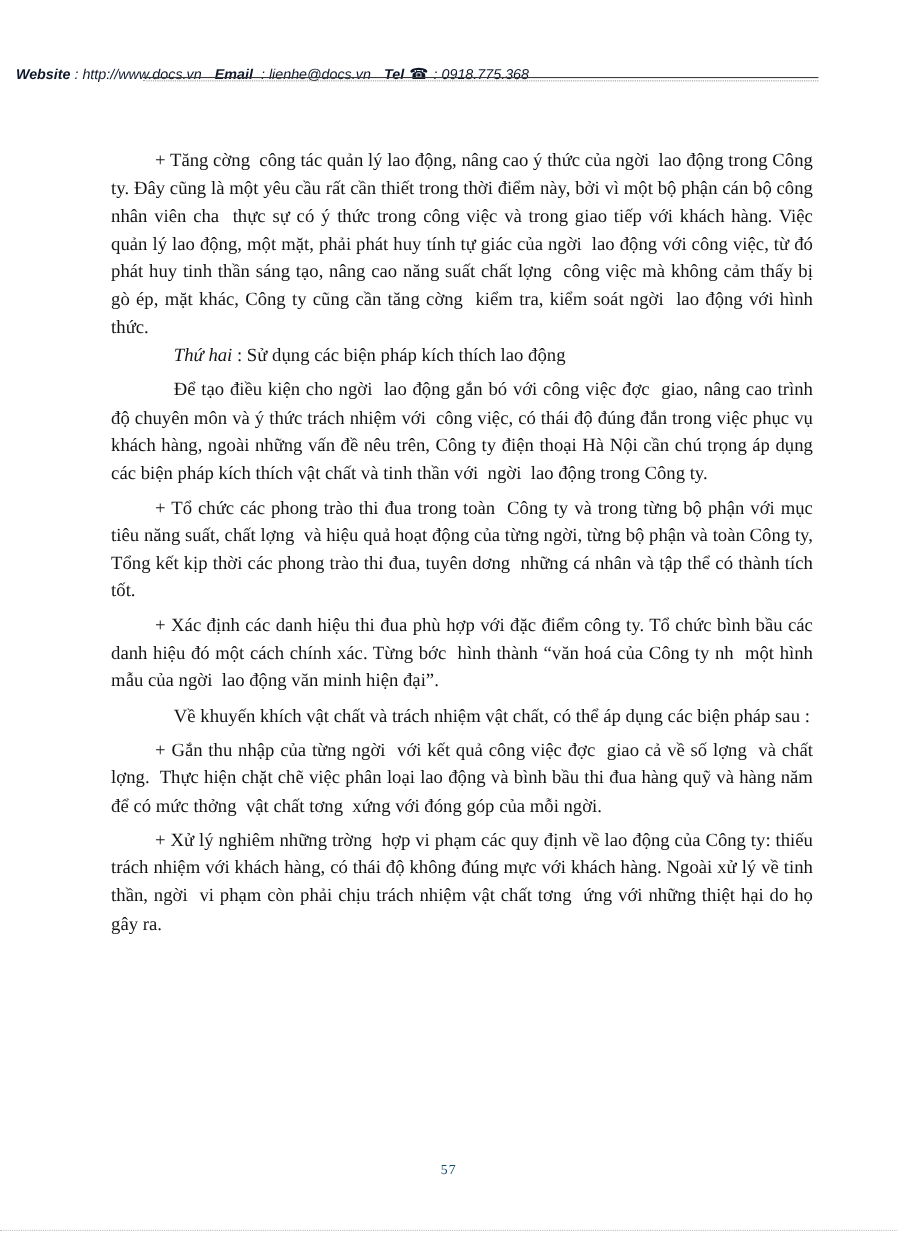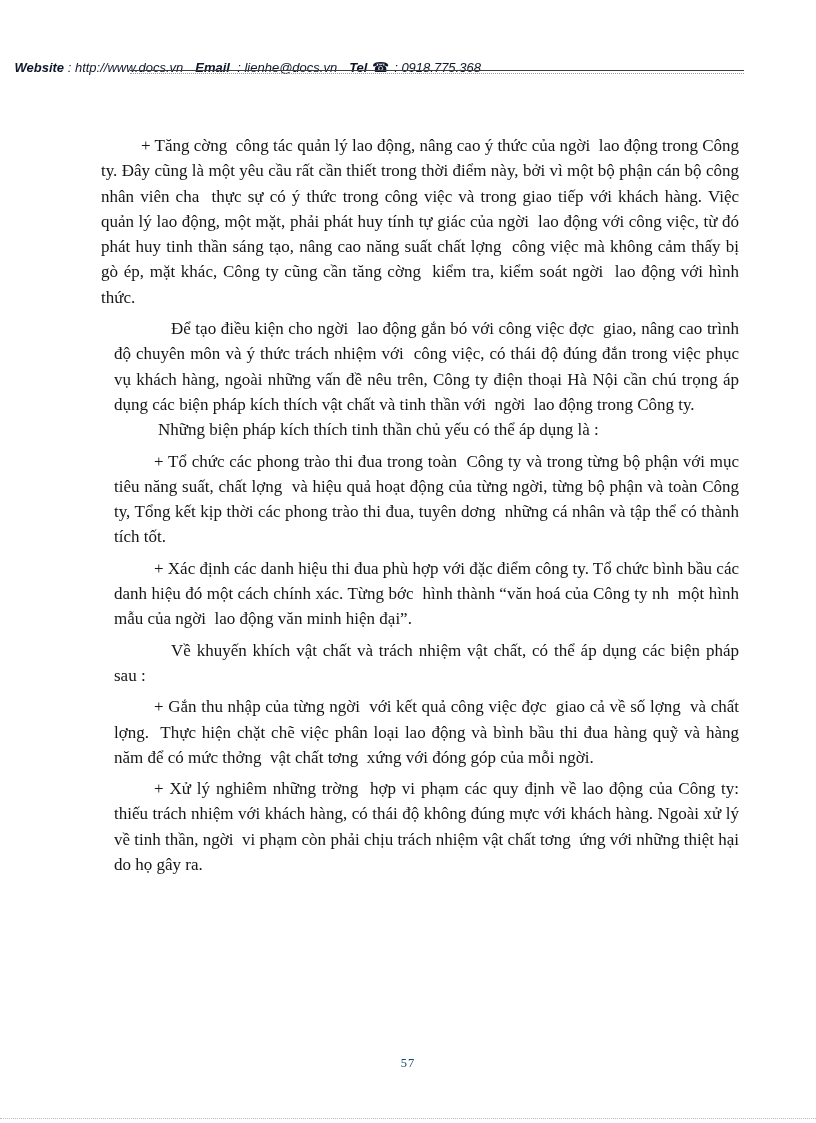--- a/index.html
+++ b/index.html
@@ -55,21 +55,21 @@
     line-height: 25.3px;
     text-align: justify;
     color: #151515;
   }
   .para {
     margin: 0;
     text-indent: 57px;
     white-space: pre-wrap;
   }
   .para.plus { text-indent: 40px; margin-top: 40px; }
-  .para.sp  { margin-top: 6px; margin-left: 13px; }
+  .para.sp  { margin-top: 6px; }
   .para em  { font-style: italic; }
   
   .page-number {
     position: absolute;
     top: 1056px;
     left: 0;
     width: 100%;
     text-align: center;
     font-size: 12.5px;
     letter-spacing: 1px;
@@ -90,22 +90,22 @@
 <div class="page">
 
   <div class="header">
     <span class="grp" style="margin-left:0"><span class="lbl">Website</span><span> : </span><span>http://www.docs.vn</span></span><span class="grp"><span class="lbl">Email</span><span>  : </span><span>lienhe@docs.vn</span></span><span class="grp"><span class="lbl">Tel</span> <span class="phone">☎</span><span> : </span><span>0918.775.368</span></span>
   </div>
 
   <div class="header-rule"></div>
 
   <div class="content">
     <p class="para plus">+ Tăng cờng  công tác quản lý lao động, nâng cao ý thức của ngời  lao động trong Công ty. Đây cũng là một yêu cầu rất cần thiết trong thời điểm này, bởi vì một bộ phận cán bộ công nhân viên cha  thực sự có ý thức trong công việc và trong giao tiếp với khách hàng. Việc quản lý lao động, một mặt, phải phát huy tính tự giác của ngời  lao động với công việc, từ đó phát huy tinh thần sáng tạo, nâng cao năng suất chất lợng  công việc mà không cảm thấy bị gò ép, mặt khác, Công ty cũng cần tăng cờng  kiểm tra, kiểm soát ngời  lao động với hình thức.</p>
+    <p class="para"><em>Thứ hai</em><span> : Sử dụng các biện pháp kích thích lao động</span></p>
     <p class="para sp">Để tạo điều kiện cho ngời  lao động gắn bó với công việc đợc  giao, nâng cao trình độ chuyên môn và ý thức trách nhiệm với  công việc, có thái độ đúng đắn trong việc phục vụ khách hàng, ngoài những vấn đề nêu trên, Công ty điện thoại Hà Nội cần chú trọng áp dụng các biện pháp kích thích vật chất và tinh thần với  ngời  lao động trong Công ty.</p>
-    <p class="para">Những biện pháp kích thích tinh thần chủ yếu có thể áp dụng là :</p>
     <p class="para plus sp">+ Tổ chức các phong trào thi đua trong toàn  Công ty và trong từng bộ phận với mục tiêu năng suất, chất lợng  và hiệu quả hoạt động của từng ngời, từng bộ phận và toàn Công ty, Tổng kết kịp thời các phong trào thi đua, tuyên dơng  những cá nhân và tập thể có thành tích tốt.</p>
     <p class="para plus sp">+ Xác định các danh hiệu thi đua phù hợp với đặc điểm công ty. Tổ chức bình bầu các danh hiệu đó một cách chính xác. Từng bớc  hình thành “văn hoá của Công ty nh  một hình mẫu của ngời  lao động văn minh hiện đại”.</p>
     <p class="para sp">Về khuyến khích vật chất và trách nhiệm vật chất, có thể áp dụng các biện pháp sau :</p>
     <p class="para plus sp">+ Gắn thu nhập của từng ngời  với kết quả công việc đợc  giao cả về số lợng  và chất lợng.  Thực hiện chặt chẽ việc phân loại lao động và bình bầu thi đua hàng quỹ và hàng năm để có mức thởng  vật chất tơng  xứng với đóng góp của mỗi ngời.</p>
     <p class="para plus sp">+ Xử lý nghiêm những trờng  hợp vi phạm các quy định về lao động của Công ty: thiếu trách nhiệm với khách hàng, có thái độ không đúng mực với khách hàng. Ngoài xử lý về tinh thần, ngời  vi phạm còn phải chịu trách nhiệm vật chất tơng  ứng với những thiệt hại do họ gây ra.</p>
   </div>
 
   <div class="page-number">57</div>
 
   <div class="bottom-rule"></div>

